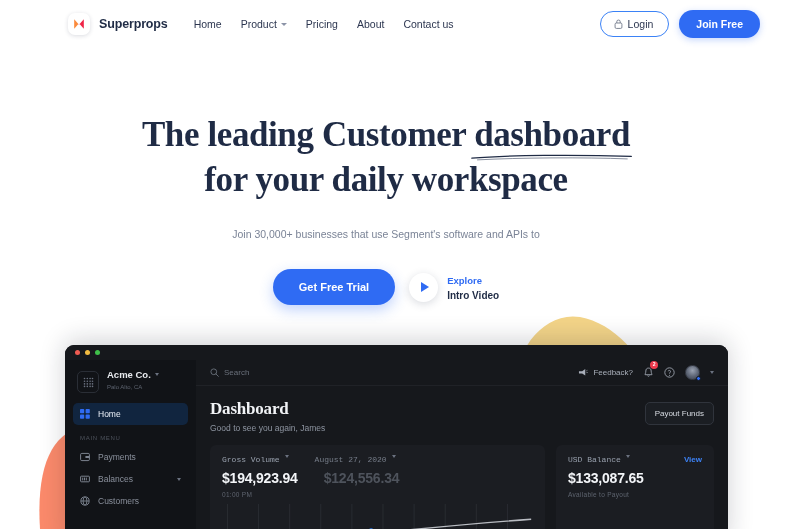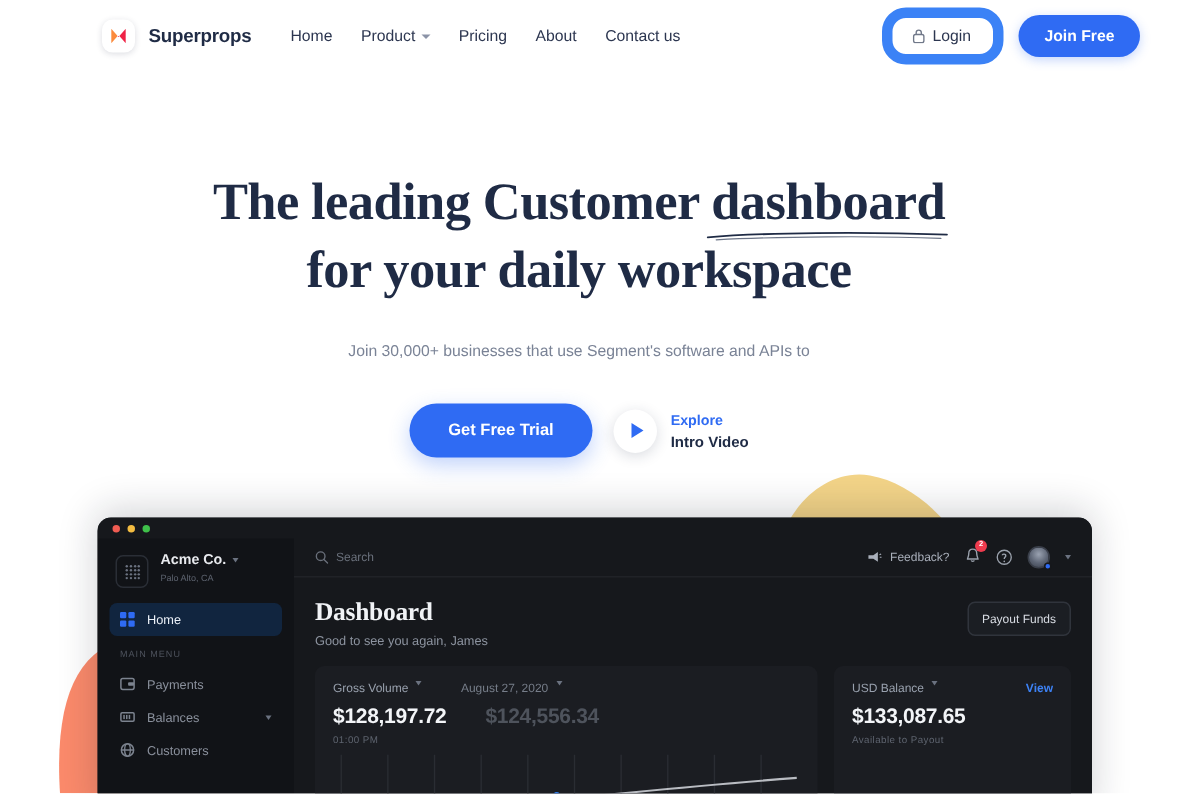--- a/index.html
+++ b/index.html
@@ -30,21 +30,21 @@
     display: flex; align-items: center; gap: 4px; cursor: pointer; white-space: nowrap;
   }
   .caret-dn {
     width: 0; height: 0; border-left: 3px solid transparent; border-right: 3px solid transparent;
     border-top: 3.5px solid #8b93a7; display: inline-block;
   }
 
   .nav-right { margin-left: auto; margin-right: 33px; display: flex; align-items: center; gap: 10px; }
   .btn-login {
     display: flex; align-items: center; gap: 5px;
-    border: 7px solid #3b82f6; border-radius: 16px;
+    border: 1px solid #3b82f6; border-radius: 16px;
     padding: 6px 15px 6px 13px; font-size: 10.5px; color: #2c3650;
     background: #fff; cursor: pointer; white-space: nowrap;
   }
   .btn-join {
     border: none; border-radius: 16px; background: #2f6bf3; color: #fff;
     padding: 8px 17px; font-size: 10.5px; font-weight: bold; cursor: pointer;
     white-space: nowrap; box-shadow: 0 2px 7px rgba(47,107,243,.28);
   }
 
   
@@ -158,21 +158,21 @@
   }
 
   .cards { display: flex; gap: 11px; padding: 12px 14px 0 14px; flex: 1; min-height: 0; }
   .card {
     background: #1b1d22; border-radius: 6px 6px 0 0; padding: 10px 12px 0 12px;
     display: flex; flex-direction: column; min-width: 0;
   }
   .card-volume { flex: 1; }
   .card-balance { width: 158px; flex-shrink: 0; }
   .card-hdr { display: flex; align-items: center; gap: 26px; }
-  .card-label { display: flex; align-items: flex-start; gap: 5px; font-size: 8px; color: #98a0ad; }
+  .card-label { display: flex; align-items: flex-start; gap: 5px; font-size: 8px; color: #98a0ad; font-family: Liberation Mono, monospace; }
   .card-label.dim { color: #767d89; }
   .card-link { margin-left: auto; font-size: 8px; font-weight: bold; color: #3d82f5; cursor: pointer; }
   .card-vals { display: flex; align-items: baseline; gap: 26px; margin-top: 6px; }
   .val-main { font-size: 14px; font-weight: bold; color: #f3f5f8; letter-spacing: -.2px; }
   .val-ghost { font-size: 14px; font-weight: bold; color: #4e535c; letter-spacing: -.2px; }
   .val-note { font-size: 6.5px; color: #5e646f; margin-top: 5px; letter-spacing: .3px; }
   .chart-zone { flex: 1; margin-top: 6px; position: relative; min-height: 0; }
 </style>
 </head>
 <body>
@@ -403,21 +403,21 @@
               <span class="card-label">
                 <span>Gross Volume</span>
                 <i class="caret-dim"></i>
               </span>
               <span class="card-label dim">
                 <span>August 27, 2020</span>
                 <i class="caret-dim"></i>
               </span>
             </div>
             <div class="card-vals">
-              <span class="val-main">$128,197.72</span>
+              <span class="val-main">$194,923.94</span>
               <span class="val-ghost">$124,556.34</span>
             </div>
             <div class="val-note">01:00 PM</div>
 
             <div class="chart-zone">
               <svg width="100%" height="100%" viewBox="0 0 340 40" preserveAspectRatio="none">
                 <g stroke="#2a2d33" stroke-width="1">
                   <line x1="6" y1="0" x2="6" y2="40"></line>
                     <line x1="40" y1="0" x2="40" y2="40"></line>
                   <line x1="74" y1="0" x2="74" y2="40"></line>

